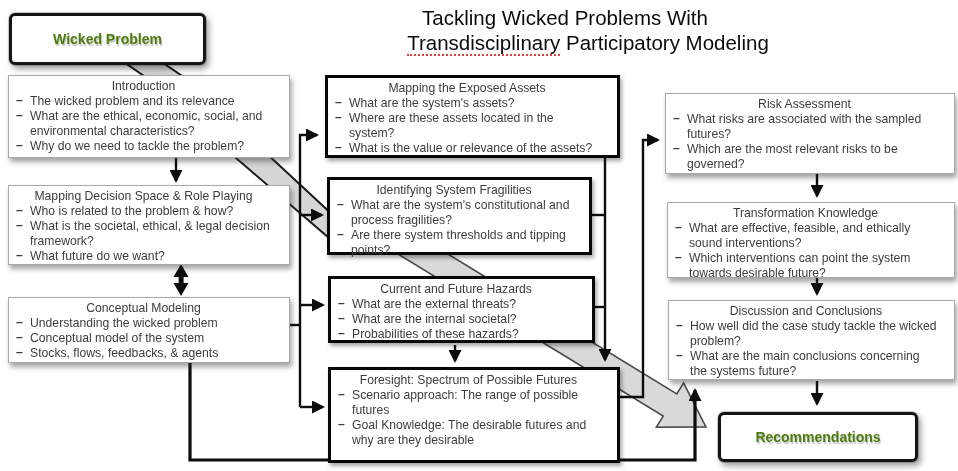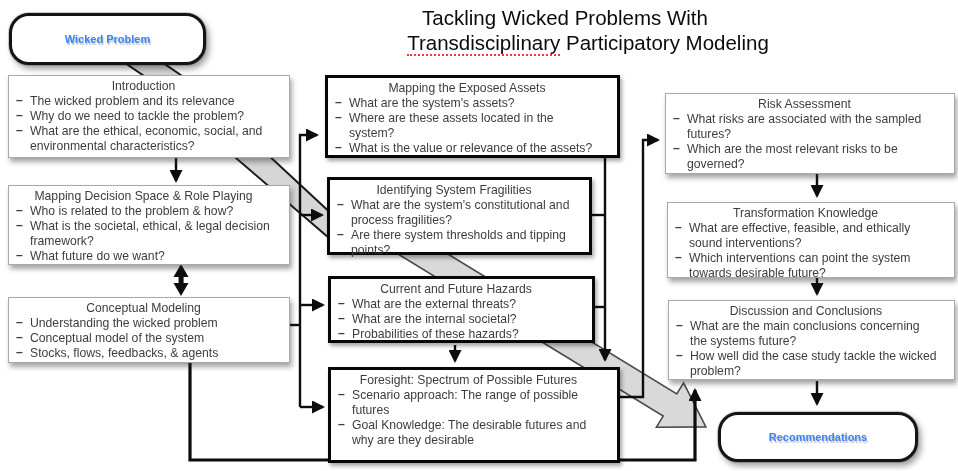--- a/index.html
+++ b/index.html
@@ -13,24 +13,24 @@
     box-shadow:2px 4px 5px rgba(40,40,40,.42);
     box-sizing:border-box;padding:3px 17px 2px 6px;
     font-size:12.2px;line-height:15px;color:#3d3d3f;
   }
   .box.black{border:3px solid #070707;box-shadow:2px 3px 4px rgba(0,0,0,.35);}
   .bt{text-align:center;margin:0 0 0 0;}
   ul.bl{margin:0;padding:0;list-style:none;}
   ul.bl li{position:relative;padding-left:15px;}
   ul.bl li::before{content:"–";position:absolute;left:1px;top:-1px;font-weight:700;color:#3d3d3f;}
   .pill{
-    position:absolute;background:#fff;border:3px solid #141414;border-radius:20px;
+    position:absolute;background:#fff;border:3px solid #141414;border-radius:6px;
     box-shadow:0 0 0 1px rgba(0,0,0,.18), 3px 4px 6px rgba(0,0,0,.38);
     box-sizing:border-box;display:flex;align-items:center;justify-content:center;
-    font-weight:700;font-size:11px;color:#3b82f6;
+    font-weight:700;font-size:14px;color:#4d7c0f;
     text-shadow:1px 1.5px 1px rgba(120,120,120,.45);
   }
   #main-title{
     position:absolute;left:330px;top:5px;width:470px;text-align:center;
     font-size:20.5px;line-height:25px;color:#0b0b0b;
   }
   .spell{border-bottom:2px dotted #e04040;margin-left:46px;}
 </style>
 </head>
 <body>
@@ -88,22 +88,22 @@
     <span>Wicked Problem</span>
   </div>
   <div class="pill" style="left:718px;top:412px;width:200px;height:50px">
     <span>Recommendations</span>
   </div>
 
   <div class="box" style="left:8px;top:75px;width:282px;height:83px">
     <div class="bt">Introduction</div>
     <ul class="bl">
       <li>The wicked problem and its relevance</li>
+      <li>What are the ethical, economic, social, and environmental characteristics?</li>
       <li>Why do we need to tackle the problem?</li>
-      <li>What are the ethical, economic, social, and environmental characteristics?</li>
     </ul>
   </div>
 
   <div class="box" style="left:8px;top:185px;width:282px;height:80px">
     <div class="bt">Mapping Decision Space &amp; Role Playing</div>
     <ul class="bl">
       <li>Who is related to the problem &amp; how?</li>
       <li>What is the societal, ethical, &amp; legal decision framework?</li>
       <li>What future do we want?</li>
     </ul>
@@ -164,18 +164,18 @@
     <div class="bt">Transformation Knowledge</div>
     <ul class="bl">
       <li>What are effective, feasible, and ethically sound interventions?</li>
       <li>Which interventions can point the system towards desirable future?</li>
     </ul>
   </div>
 
   <div class="box" style="left:668px;top:300px;width:287px;height:80px">
     <div class="bt">Discussion and Conclusions</div>
     <ul class="bl">
+      <li>How well did the case study tackle the wicked problem?</li>
       <li>What are the main conclusions concerning the systems future?</li>
-      <li>How well did the case study tackle the wicked problem?</li>
     </ul>
   </div>
 
 </div>
 
 </body></html>

